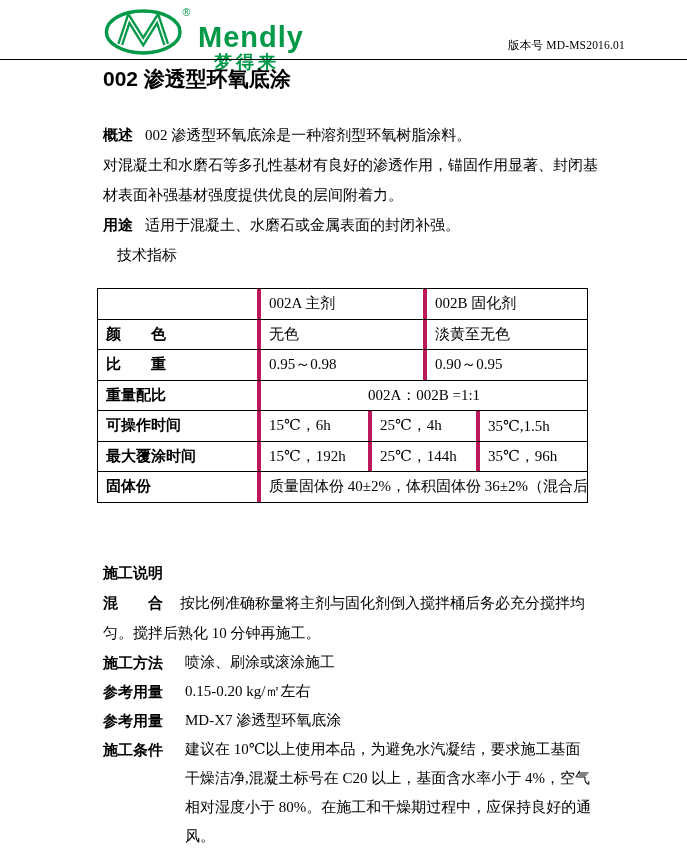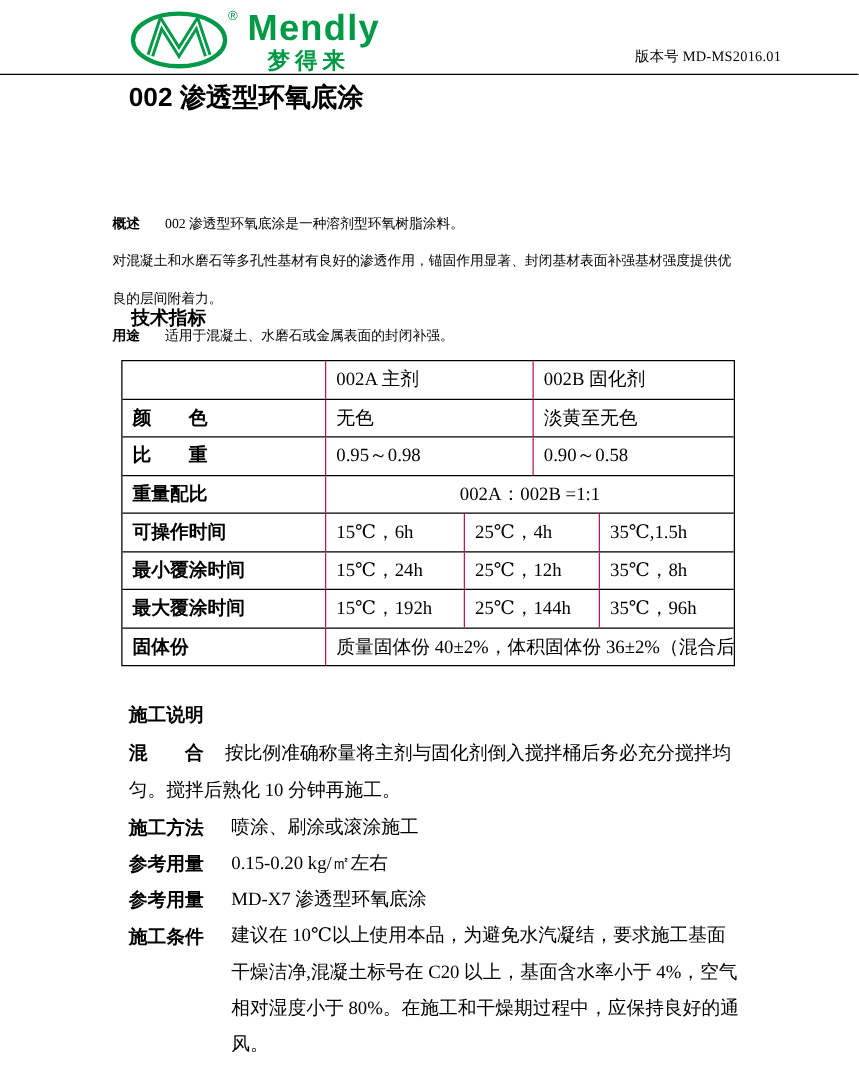--- a/index.html
+++ b/index.html
@@ -4,45 +4,45 @@
 <style>
   html,body{margin:0;padding:0;background:#fff;}
   .page{position:relative;width:687px;height:852px;background:#fff;overflow:hidden;
         font-family:"Liberation Serif","DejaVu Serif",serif;color:#000;}
 
   
   .logo{position:absolute;left:104px;top:6px;display:flex;align-items:flex-start;}
   .logo-mark{width:88px;height:50px;}
   .wordmark{margin-left:6px;display:flex;flex-direction:column;}
   .brand-en{font-family:"Liberation Sans","DejaVu Sans",sans-serif;font-weight:bold;
-            color:#009947;font-size:29px;line-height:29px;letter-spacing:1px;margin-top:3px;}
+            color:#009947;font-size:29px;line-height:29px;letter-spacing:1px;margin-top:17px;}
   .brand-cn{font-family:"Liberation Sans","DejaVu Sans",sans-serif;font-weight:bold;
             color:#009947;font-size:18px;line-height:20px;letter-spacing:4px;margin-left:16px;}
   .version{position:absolute;top:38px;right:62px;font-size:11.5px;letter-spacing:0.2px;}
   .rule{position:absolute;top:59px;left:0;width:687px;height:0;border-top:1.5px solid #000;}
 
   
   .title{position:absolute;left:103px;top:64px;margin:0;font-size:21px;line-height:30px;
          font-weight:bold;font-family:"Liberation Sans","DejaVu Sans",sans-serif;}
 
   
-  .intro{position:absolute;left:90px;top:120px;width:496px;font-size:11px;margin-top:44px;}
+  .intro{position:absolute;left:103px;top:120px;width:496px;font-size:15px;}
   .ipara{display:flex;line-height:30px;margin:0;}
   .ilabel{flex:none;width:42px;font-weight:bold;
           font-family:"Liberation Sans","DejaVu Sans",sans-serif;}
   .itext{flex:1;}
-  .sec-title{position:absolute;left:105px;top:240px;margin:0;font-size:15px;line-height:30px;
-             font-weight:bold;font-family:"Liberation Sans","DejaVu Sans",sans-serif;}
+  .sec-title{position:absolute;left:117px;top:240px;margin:0;font-size:15px;line-height:30px;
+             font-weight:normal;font-family:"Liberation Sans","DejaVu Sans",sans-serif;}
 
   
   .tbl{position:absolute;left:97px;top:288px;width:489px;border:1px solid #000;font-size:15px;}
   .trow{display:flex;height:29.5px;border-bottom:1px solid #000;}
   .trow:last-child{border-bottom:none;}
   .tc{display:flex;align-items:center;padding-left:8px;box-sizing:border-box;
-      border-right:1px solid #be185d;overflow:hidden;white-space:nowrap;}
+      border-right:4px solid #be185d;overflow:hidden;white-space:nowrap;}
   .tc.last{border-right:none;}
   .tc.lab{width:163px;font-weight:bold;font-family:"Liberation Sans","DejaVu Sans",sans-serif;}
   .tc.c2{width:166px;}
   .tc.c3{flex:1;}
   .tc.t1{width:111px;}
   .tc.t2{width:108px;}
   .tc.t3{flex:1;}
   .tc.spanc{flex:1;justify-content:center;padding-left:0;}
   .tc.spanl{flex:1;}
 
@@ -103,37 +103,31 @@
       <div class="tc c3 last">002B 固化剂</div>
     </div>
     <div class="trow">
       <div class="tc lab">颜　　色</div>
       <div class="tc c2">无色</div>
       <div class="tc c3 last">淡黄至无色</div>
     </div>
     <div class="trow">
       <div class="tc lab">比　　重</div>
       <div class="tc c2">0.95～0.98</div>
-      <div class="tc c3 last">0.90～0.58</div>
+      <div class="tc c3 last">0.90～0.95</div>
     </div>
     <div class="trow">
       <div class="tc lab">重量配比</div>
       <div class="tc spanc last">002A：002B =1:1</div>
     </div>
     <div class="trow">
       <div class="tc lab">可操作时间</div>
       <div class="tc t1">15℃，6h</div>
       <div class="tc t2">25℃，4h</div>
       <div class="tc t3 last">35℃,1.5h</div>
-    </div>
-    <div class="trow">
-      <div class="tc lab">最小覆涂时间</div>
-      <div class="tc t1">15℃，24h</div>
-      <div class="tc t2">25℃，12h</div>
-      <div class="tc t3 last">35℃，8h</div>
     </div>
     <div class="trow">
       <div class="tc lab">最大覆涂时间</div>
       <div class="tc t1">15℃，192h</div>
       <div class="tc t2">25℃，144h</div>
       <div class="tc t3 last">35℃，96h</div>
     </div>
     <div class="trow">
       <div class="tc lab">固体份</div>
       <div class="tc spanl last">质量固体份 40±2%，体积固体份 36±2%（混合后）</div>

